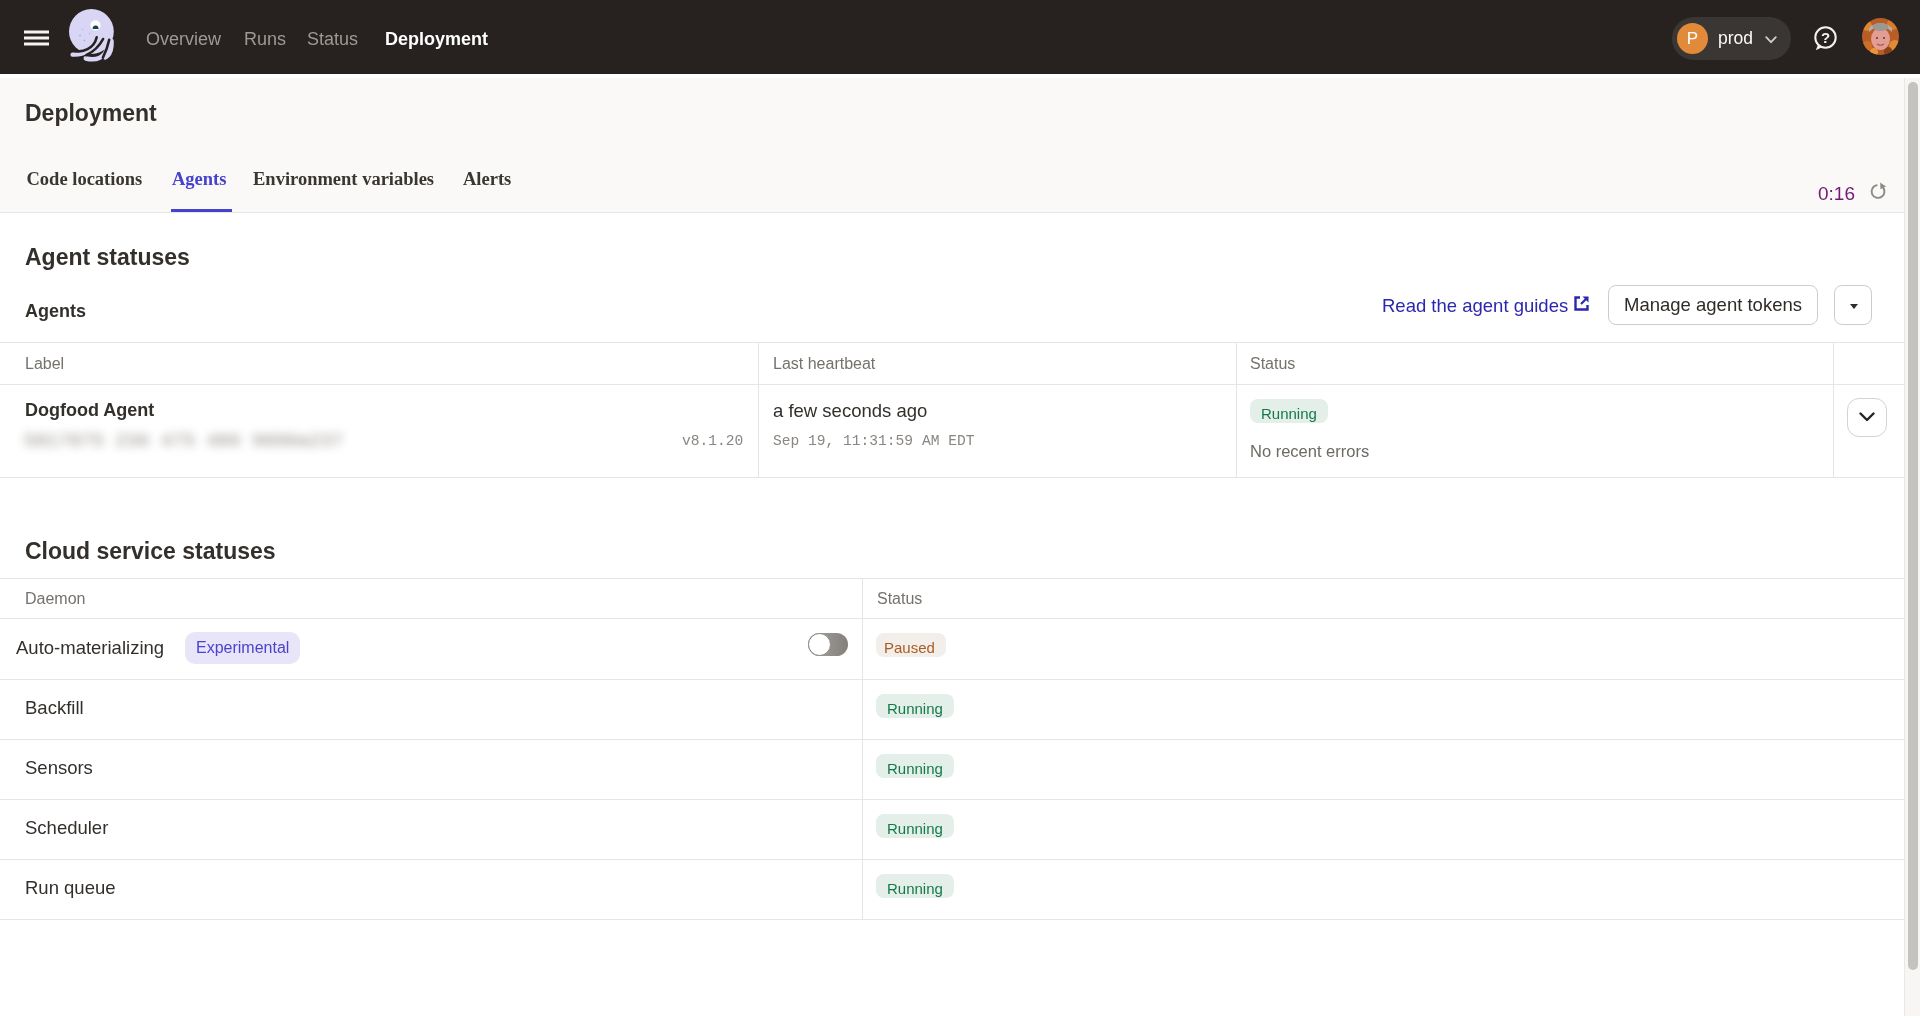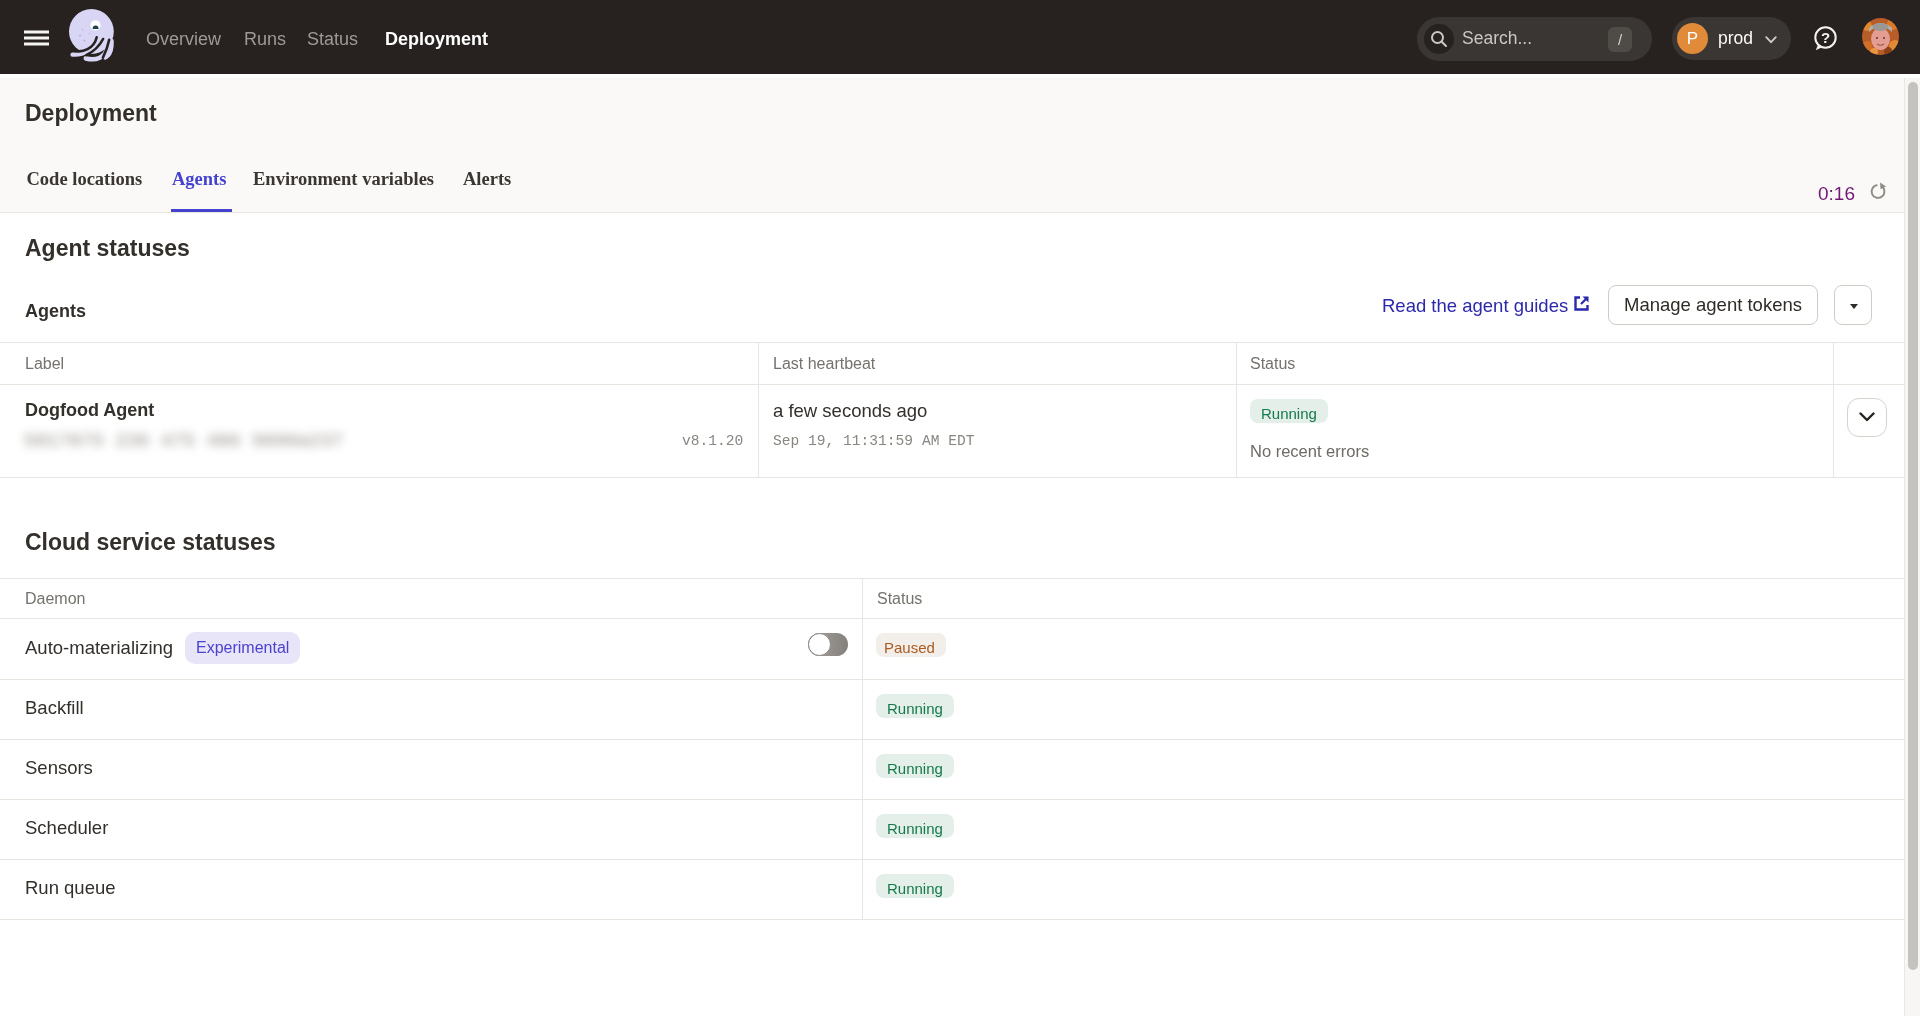--- a/index.html
+++ b/index.html
@@ -18,21 +18,21 @@
   #prodcircle { position:absolute; left:5px; top:6px; width:31px; height:31px; border-radius:50%; background:#e08a3a; color:#fff; font-size:17px; text-align:center; line-height:31px; }
   #prodname { position:absolute; left:46px; top:0; height:43px; line-height:42px; color:#fcfbfa; font-size:17.5px; }
   
   #band { position:absolute; left:0; top:78px; width:1920px; height:135px; background:#faf9f7; border-bottom:1px solid #e8e6e2; }
   #pagetitle { position:absolute; left:25px; top:100px; font-size:23px; font-weight:700; color:#332f2b; }
   .tab { position:absolute; top:169px; font-size:18.5px; font-weight:700; color:#3a3631;font-family:Liberation Serif, serif; }
   .tab.sel { color:#4542ce; }
   #tabline { position:absolute; left:170.5px; top:209px; width:61.5px; height:3px; background:#4542ce; }
   #timer { position:absolute; left:1818px; top:183px; font-size:19px; color:#701a75; }
   
-  .h2 { position:absolute; font-size:23px; font-weight:700; color:#332f2b; }
+  .h2 { position:absolute; font-size:23px; font-weight:700; color:#332f2b;margin-top:9px; }
   .h3 { position:absolute; font-size:18px; font-weight:700; color:#332f2b; }
   .hline { position:absolute; left:0; width:1904px; height:1px; background:#e7e5e1; }
   .vline { position:absolute; width:1px; background:#e7e5e1; }
   .thead { position:absolute; font-size:16px; color:#75716c; }
   .cell { position:absolute; font-size:18.5px; color:#332f2b; }
   .mono { font-family:"Liberation Mono", monospace; font-size:14.6px; color:#8a8681; }
   .badge { position:absolute; height:24px; line-height:30px; border-radius:8px; font-size:15px; padding:0 11px; }
   .badge.green { background:#e4efe9; color:#157a4b; }
   .badge.paused { background:#f2efeb; color:#ad5a20; }
   .badge.exp { background:#e8e5f8; color:#4b43cf; font-size:16px; height:32px; line-height:32px; border-radius:10px; padding:0 11px; }
@@ -72,29 +72,20 @@
     <circle cx="12" cy="26.5" r="0.9" fill="#8f8ae0" opacity="0.55"></circle>
     <circle cx="16.5" cy="31.5" r="0.9" fill="#8f8ae0" opacity="0.55"></circle>
     <circle cx="21.5" cy="24.5" r="0.8" fill="#8f8ae0" opacity="0.4"></circle>
     <circle cx="14.5" cy="20.5" r="0.8" fill="#8f8ae0" opacity="0.4"></circle>
   </svg>
   <div class="navlink" style="left:146px;">Overview</div>
   <div class="navlink" style="left:244px;">Runs</div>
   <div class="navlink" style="left:307px;">Status</div>
   <div class="navlink active" style="left:385px;">Deployment</div>
 
-  <div id="searchpill">
-    <div id="searchcircle"></div>
-    <svg class="abs" style="left:13px; top:13px;" width="18" height="18" viewBox="0 0 18 18">
-      <circle cx="7.5" cy="7.5" r="5.5" fill="none" stroke="#cbc8c5" stroke-width="2"></circle>
-      <line x1="11.7" y1="11.7" x2="16" y2="16" stroke="#cbc8c5" stroke-width="2" stroke-linecap="round"></line>
-    </svg>
-    <div id="searchtext">Search...</div>
-    <div id="slashkey">/</div>
-  </div>
 
   <div id="prodpill">
     <div id="prodcircle">P</div>
     <div id="prodname">prod</div>
     <svg class="abs" style="left:93px; top:19px;" width="12" height="8" viewBox="0 0 12 8">
       <path d="M 1.2,1.2 L 6,6.2 L 10.8,1.2" stroke="#cfccc9" stroke-width="1.8" fill="none" stroke-linecap="round"></path>
     </svg>
   </div>
 
   <svg class="abs" style="left:1811px; top:24px;" width="29" height="29" viewBox="0 0 29 29">
@@ -181,21 +172,21 @@
 <div class="hline" style="top:618px;"></div>
 <div class="hline" style="top:679px;"></div>
 <div class="hline" style="top:739px;"></div>
 <div class="hline" style="top:799px;"></div>
 <div class="hline" style="top:859px;"></div>
 <div class="hline" style="top:919px;"></div>
 <div class="vline" style="left:862px; top:578px; height:341px;"></div>
 <div class="thead" style="left:25px; top:590px;">Daemon</div>
 <div class="thead" style="left:877px; top:590px;">Status</div>
 
-<div class="cell" style="left:25px; top:637px;">Auto-materializing</div>
+<div class="cell" style="left:16px; top:637px;">Auto-materializing</div>
 <div class="badge exp" style="left:185px; top:632px;">Experimental</div>
 <div id="toggle">
     <div id="knob"></div>
   </div>
 <div class="badge paused" style="left:876px; top:633px;padding-left:8px;">Paused</div>
 
 <div class="cell" style="left:25px; top:697px;">Backfill</div>
 <div class="badge green" style="left:876px; top:694px;">Running</div>
 
 <div class="cell" style="left:25px; top:757px;">Sensors</div>

